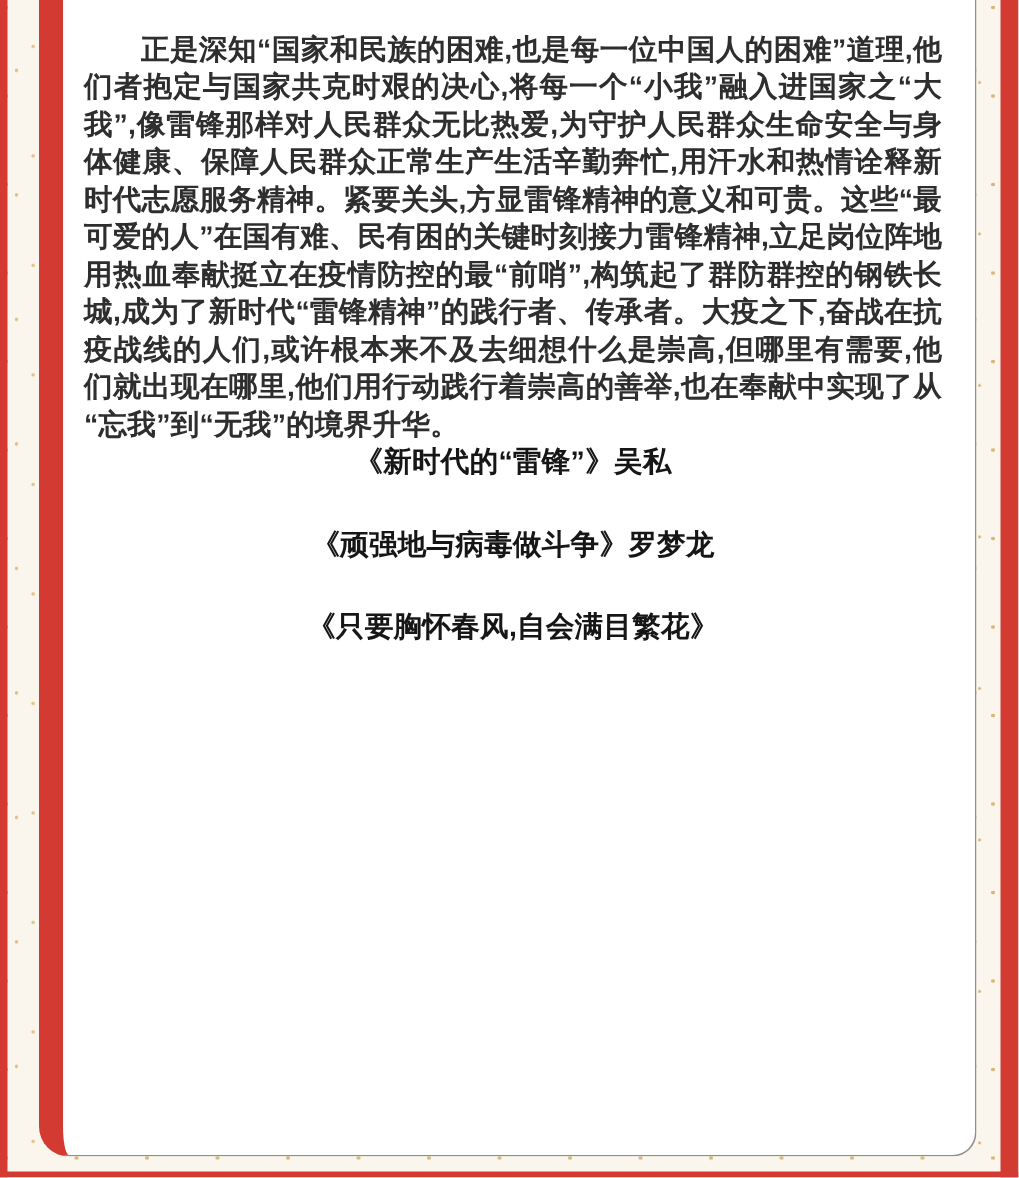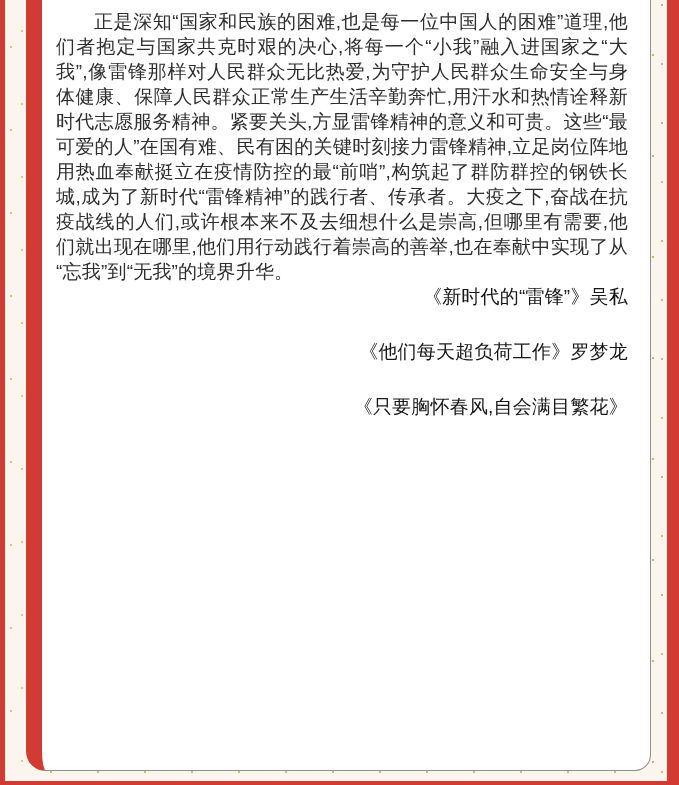--- a/index.html
+++ b/index.html
@@ -62,50 +62,50 @@
 
   .body-text {
     margin: 0;
     font-size: 19px;
     line-height: 25px;
     color: #2e2e2e;
     text-indent: 2em;
     text-align: justify;
     letter-spacing: 0.2px;
   }
-  .weight-heavy { font-weight: 400; }
+  .weight-heavy { font-weight: 700; margin-top: 12px; }
   .weight-normal { font-weight: 400; color: #3a3a3a; }
 
   .attribution {
     margin: 0 0 30px 0;
     font-size: 19px;
     line-height: 25px;
-    font-weight: 400;
+    font-weight: 700;
     color: #161616;
-    text-align: right;
+    text-align: center;
     letter-spacing: 0.2px;
   }
   .attribution.no-gap { margin-bottom: 0; }
 </style>
 </head>
 <body>
 
 <div class="edge-strip left"></div>
 <div class="edge-strip right"></div>
 <div class="bottom-line"></div>
 
 <div class="page">
 
   <div class="article">
     <p class="body-text weight-heavy">正是深知“国家和民族的困难,也是每一位中国人的困难”道理,他们者抱定与国家共克时艰的决心,将每一个“小我”融入进国家之“大我”,像雷锋那样对人民群众无比热爱,为守护人民群众生命安全与身体健康、保障人民群众正常生产生活辛勤奔忙,用汗水和热情诠释新时代志愿服务精神。紧要关头,方显雷锋精神的意义和可贵。这些“最可爱的人”在国有难、民有困的关键时刻接力雷锋精神,立足岗位阵地用热血奉献挺立在疫情防控的最“前哨”,构筑起了群防群控的钢铁长城,成为了新时代“雷锋精神”的践行者、传承者。大疫之下,奋战在抗疫战线的人们,或许根本来不及去细想什么是崇高,但哪里有需要,他们就出现在哪里,他们用行动践行着崇高的善举,也在奉献中实现了从“忘我”到“无我”的境界升华。</p>
     <p class="attribution">《新时代的“雷锋”》吴私</p>
   </div>
 
   <div class="article">
-    <p class="attribution">《他们每天超负荷工作》罗梦龙</p>
+    <p class="attribution">《顽强地与病毒做斗争》罗梦龙</p>
   </div>
 
   <div class="article">
     <p class="attribution no-gap">《只要胸怀春风,自会满目繁花》</p>
 
   </div>
 
 </div>
 
 </body></html>

